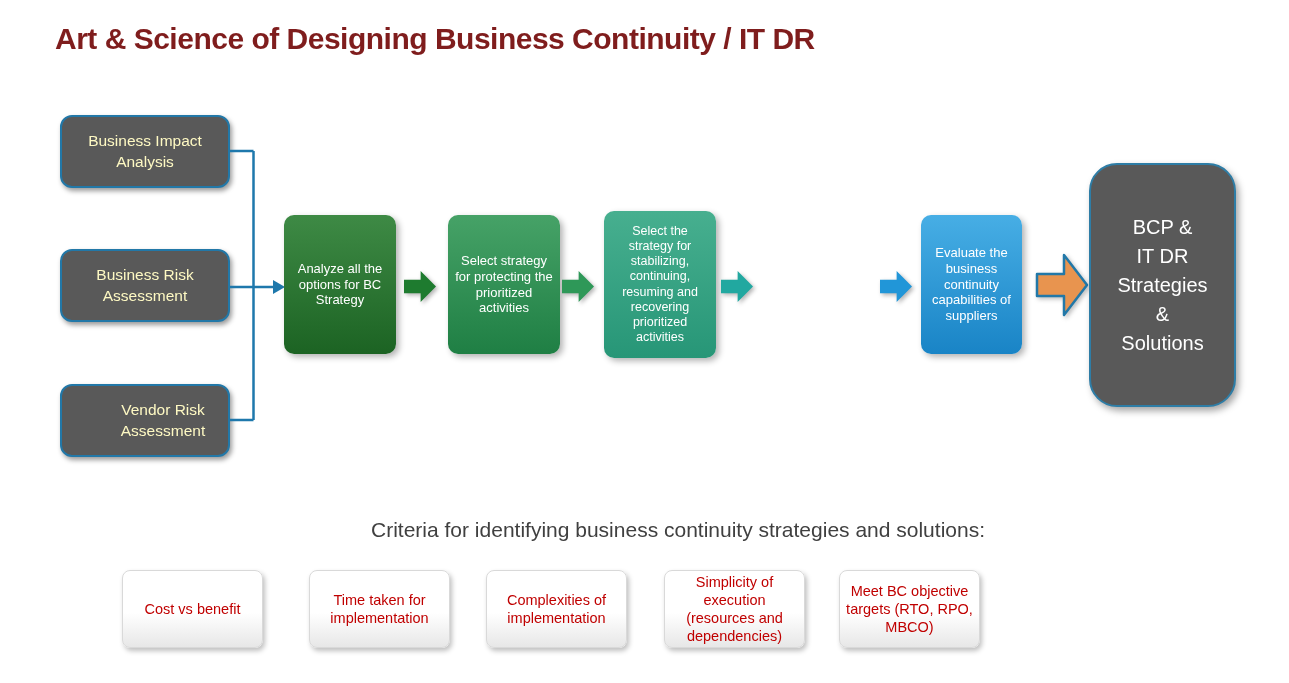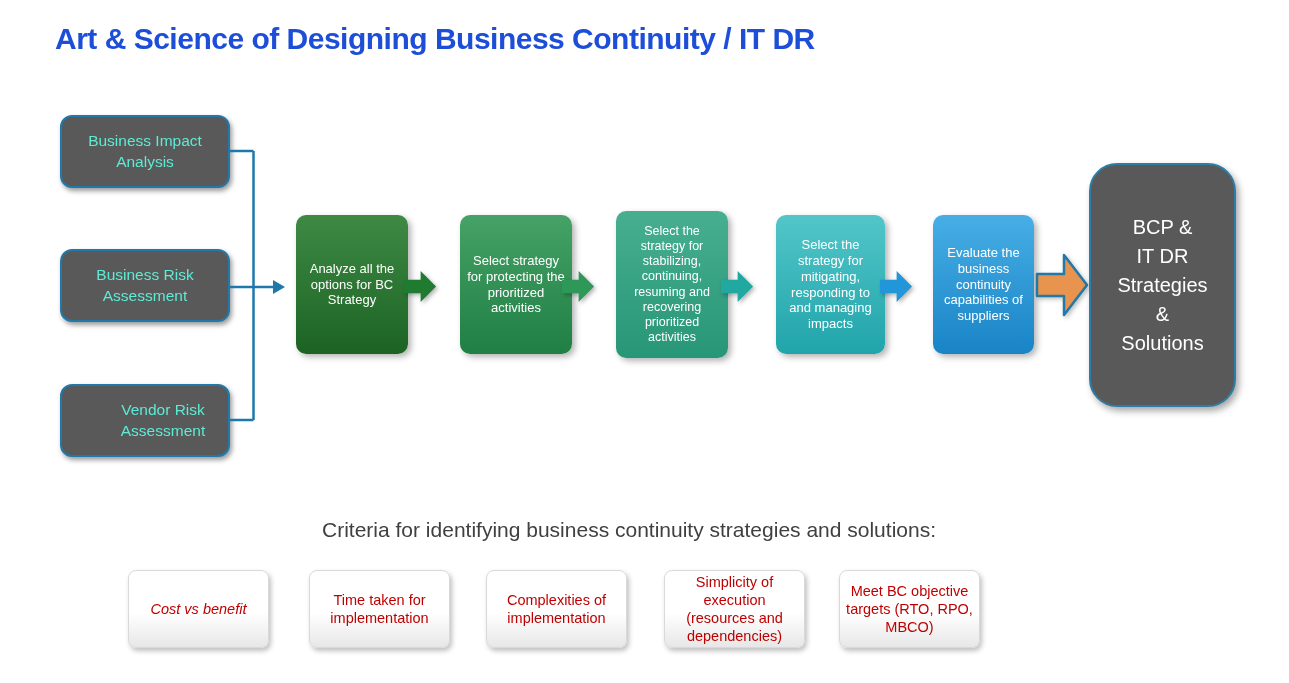--- a/index.html
+++ b/index.html
@@ -1,35 +1,35 @@
 <!DOCTYPE html>
 <html><head>
 <meta charset="utf-8">
 <style>
   html,body{margin:0;padding:0;background:#ffffff;}
   body{width:1289px;height:683px;font-family:"Liberation Sans",sans-serif;}
   .canvas{position:relative;width:1289px;height:683px;background:#ffffff;overflow:hidden;}
 
   .page-title{position:absolute;left:55px;top:22px;margin:0;font-size:30px;font-weight:bold;
-    color:#1d4ed8;letter-spacing:-0.5px;white-space:nowrap;}
+    color:#7f1d1d;letter-spacing:-0.5px;white-space:nowrap;}
 
   
   .input-box{position:absolute;left:60px;width:170px;height:73px;background:#595959;
     border:2px solid #2278A8;border-radius:12px;box-shadow:2px 3px 5px rgba(0,0,0,0.4);
     display:flex;align-items:center;justify-content:center;box-sizing:border-box;}
-  .input-box span{color:#5eead4;font-size:15.5px;line-height:1.3;text-align:center;padding:0 8px;}
+  .input-box span{color:#fef9c3;font-size:15.5px;line-height:1.3;text-align:center;padding:0 8px;}
   .ib1{top:115px;} .ib2{top:249px;} .ib3{top:384px;padding-left:36px;}
 
   
   .connectors{position:absolute;left:225px;top:140px;width:65px;height:292px;}
 
   
   .step{position:absolute;top:215px;height:139px;border-radius:10px;
     box-shadow:3px 3px 6px rgba(0,0,0,0.3);display:flex;align-items:center;justify-content:center;
-    box-sizing:border-box;margin-left:12px;}
+    box-sizing:border-box;}
   .step span{color:#ffffff;text-align:center;line-height:1.22;padding:0 5px;}
   .step1{left:284px;width:112px;background:linear-gradient(180deg,#3E8A45 0%,#1C6323 100%);}
   .step2{left:448px;width:112px;background:linear-gradient(180deg,#46A267 0%,#1F7F44 100%);}
   .step3{left:604px;width:112px;top:211px;height:147px;background:linear-gradient(180deg,#47AF8F 0%,#279677 100%);}
   .step4{left:764px;width:109px;background:linear-gradient(180deg,#52C6C9 0%,#20A4AA 100%);}
   .step5{left:921px;width:101px;background:linear-gradient(180deg,#47AEE5 0%,#1984C6 100%);}
   .step1 span,.step2 span,.step4 span,.step5 span{font-size:13px;}
   .step3 span{font-size:12.5px;}
 
   
@@ -45,28 +45,28 @@
   .big-arrow{position:absolute;left:1035px;top:251px;width:54px;height:68px;
     filter:drop-shadow(2px 2px 2px rgba(0,0,0,0.25));}
 
   
   .result-box{position:absolute;left:1089px;top:163px;width:147px;height:244px;background:#595959;
     border:2px solid #2E7DA6;border-radius:28px;box-shadow:3px 4px 7px rgba(0,0,0,0.35);
     display:flex;align-items:center;justify-content:center;box-sizing:border-box;}
   .result-box span{color:#ffffff;font-size:20px;line-height:1.45;text-align:center;white-space:pre-line;}
 
   
-  .criteria-heading{position:absolute;left:322px;top:518px;width:712px;
+  .criteria-heading{position:absolute;left:322px;top:518px;width:712px;text-align:center;
     font-size:21px;color:#404040;}
   .criteria-box{position:absolute;top:570px;width:141px;height:78px;
     background:linear-gradient(180deg,#ffffff 0%,#ffffff 55%,#e7e7e7 100%);
     border:1px solid #d9d9d9;border-radius:8px;box-shadow:2px 3px 5px rgba(0,0,0,0.25);
     display:flex;align-items:center;justify-content:center;box-sizing:border-box;}
   .criteria-box span{color:#C00000;font-size:14.5px;line-height:1.25;text-align:center;padding:0 4px;}
-  .cb1{left:128px;font-style:italic;} .cb2{left:309px;} .cb3{left:486px;} .cb4{left:664px;} .cb5{left:839px;} .cb6{left:1020px;}
+  .cb1{left:122px;} .cb2{left:309px;} .cb3{left:486px;} .cb4{left:664px;} .cb5{left:839px;} .cb6{left:1020px;}
 </style>
 </head>
 <body>
 
 <div class="canvas">
 
   <h1 class="page-title">Art &amp; Science of Designing Business Continuity / IT DR</h1>
 
   <div class="input-box ib1">
     <span>Business Impact Analysis</span>
@@ -91,23 +91,20 @@
   <div class="step step2">
     <span>Select strategy for protecting the prioritized activities</span>
   </div>
   <div class="chevron cv2"></div>
 
   <div class="step step3">
     <span>Select the strategy for stabilizing, continuing, resuming and recovering prioritized activities</span>
   </div>
   <div class="chevron cv3"></div>
 
-  <div class="step step4">
-    <span>Select the strategy for mitigating, responding to and managing impacts</span>
-  </div>
   <div class="chevron cv4"></div>
 
   <div class="step step5">
     <span>Evaluate the business continuity capabilities of suppliers</span>
   </div>
 
   <svg class="big-arrow" viewBox="0 0 54 68">
     <polygon points="2,23 29,23 29,4 52,34 29,64 29,45 2,45" fill="#E8944F" stroke="#2278A8" stroke-width="2.5" stroke-linejoin="round"></polygon>
   </svg>
 

